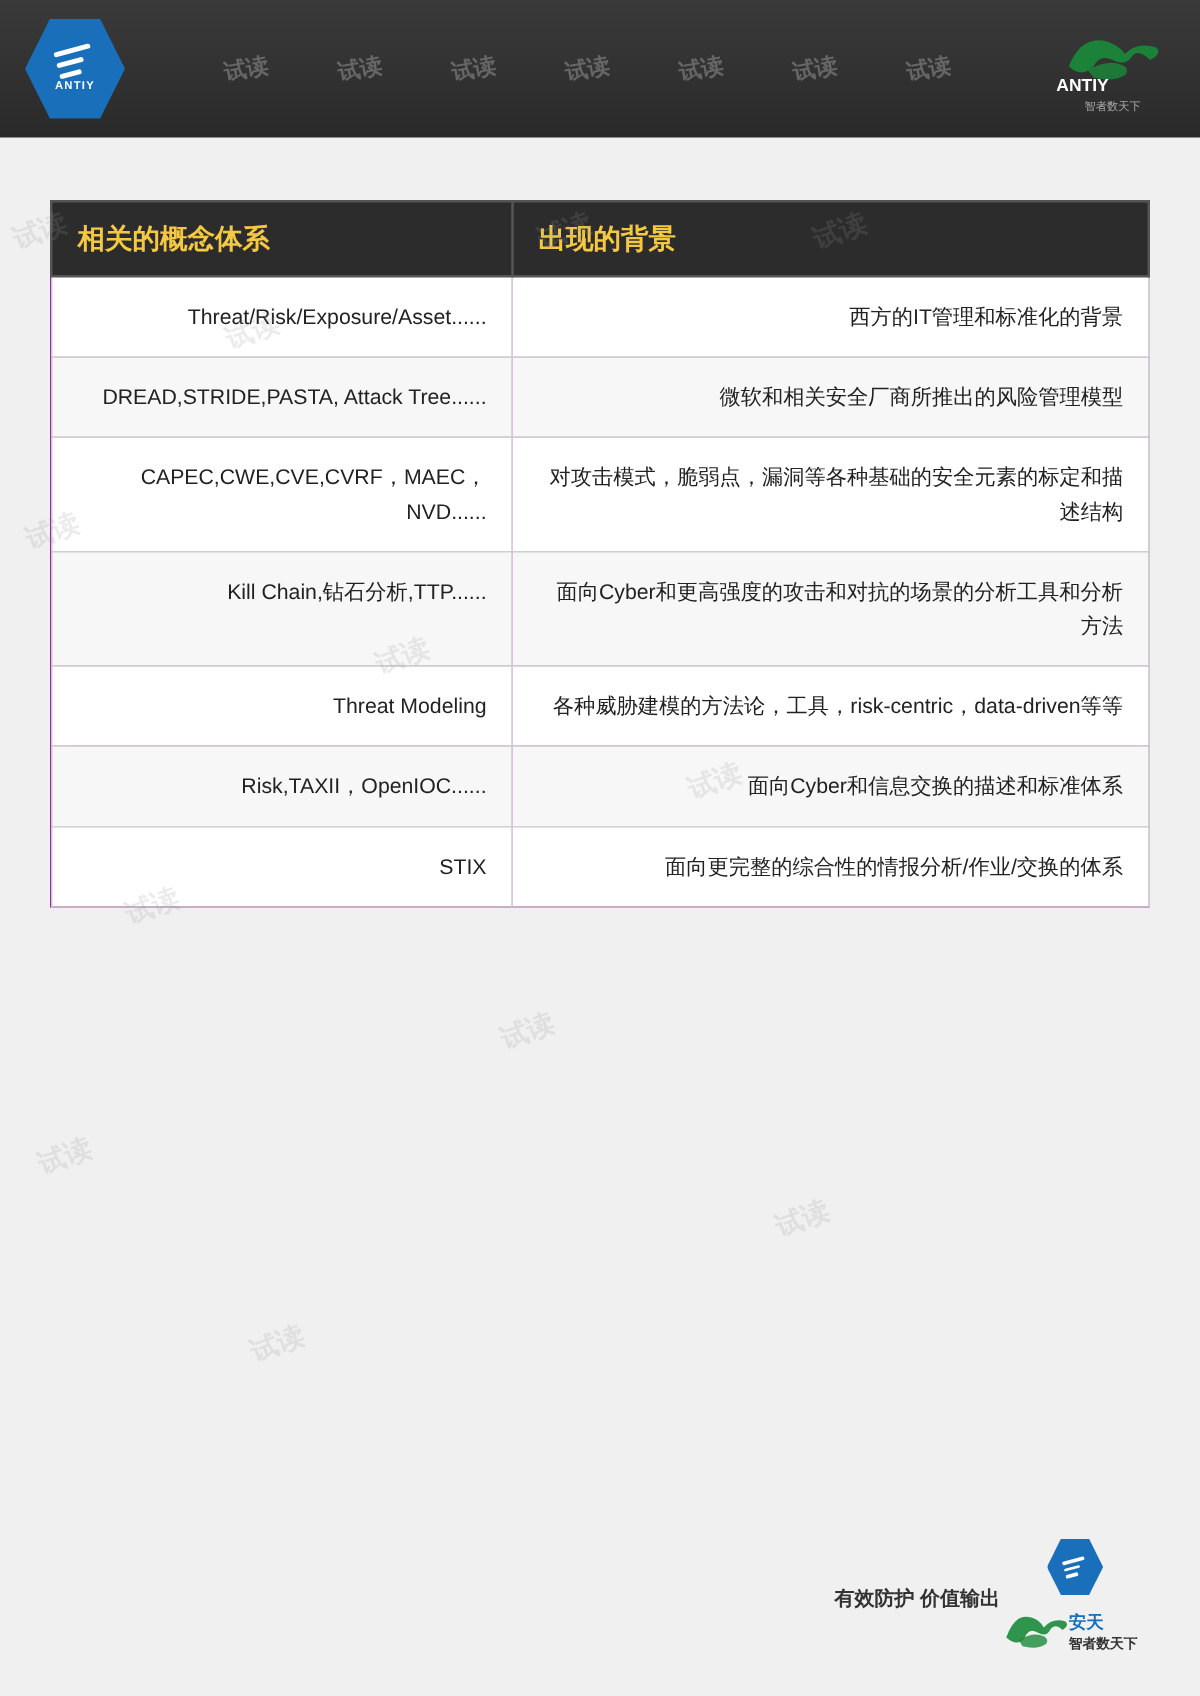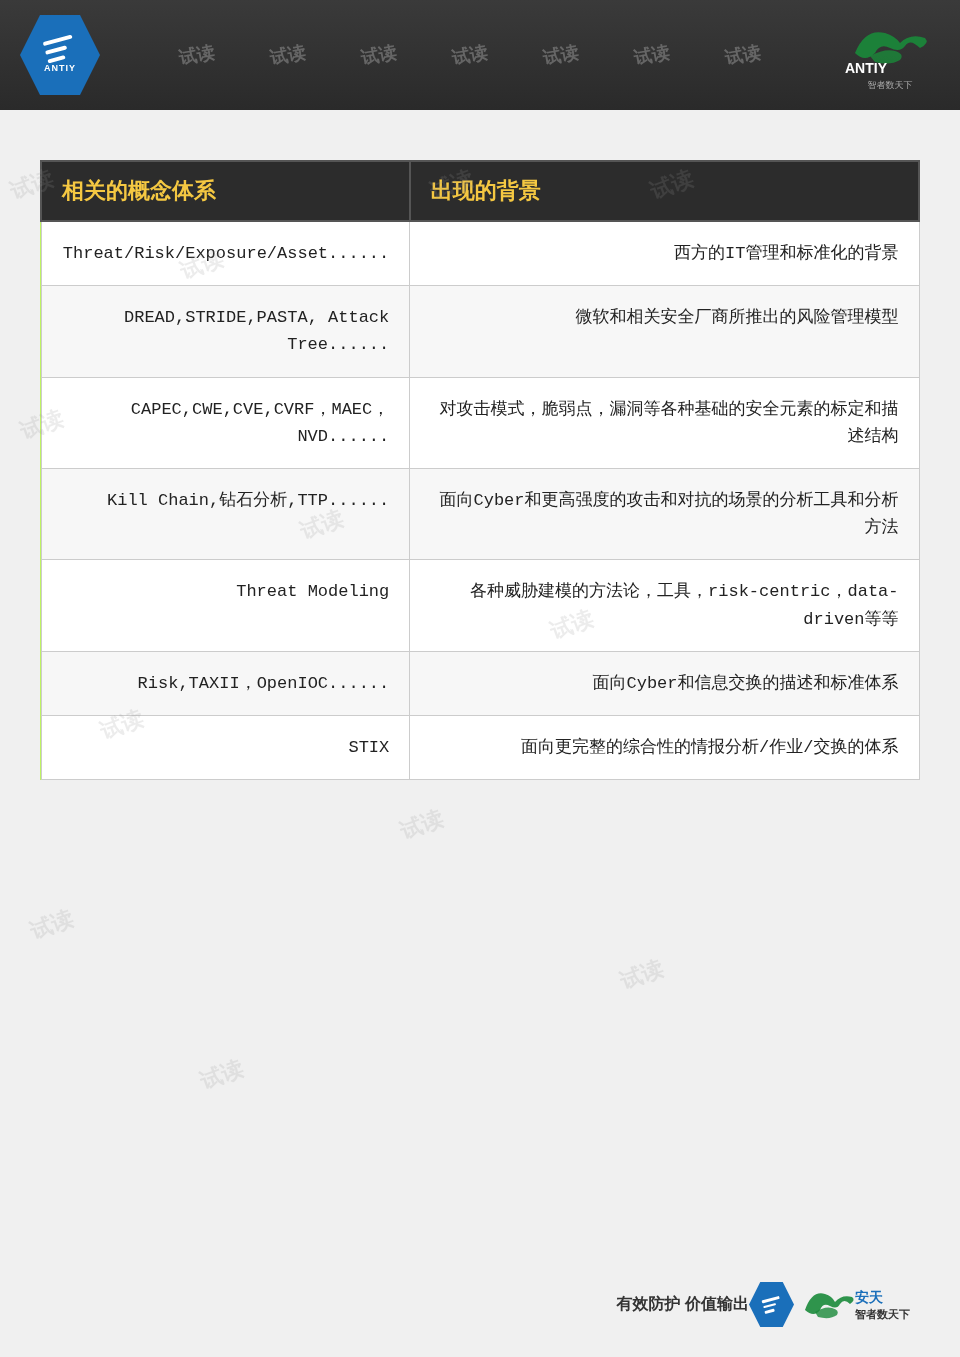--- a/index.html
+++ b/index.html
@@ -98,22 +98,21 @@
     
     .main-content {
       padding: 50px 40px 40px 40px;
       position: relative;
     }
 
     
     .data-table {
       width: 100%;
       border-collapse: collapse;
-      background: #bef264;
-      font-family: Liberation Mono, monospace;
+      background: #a21caf;
     }
 
     .data-table th {
       background: #2c2c2c;
       color: #f5c842;
       font-size: 22px;
       font-weight: bold;
       padding: 14px 20px;
       text-align: left;
       border: 2px solid #555;
@@ -162,20 +161,21 @@
     .footer-text {
       color: #333;
       font-size: 16px;
       font-weight: bold;
     }
 
     .footer-logo {
       display: flex;
       align-items: center;
       gap: 6px;
+      flex-direction: column;
     }
 
     .footer-logo-icon {
       width: 45px;
       height: 45px;
       background: #1a6fba;
       clip-path: polygon(25% 0%, 75% 0%, 100% 50%, 75% 100%, 25% 100%, 0% 50%);
       display: flex;
       align-items: center;
       justify-content: center;

